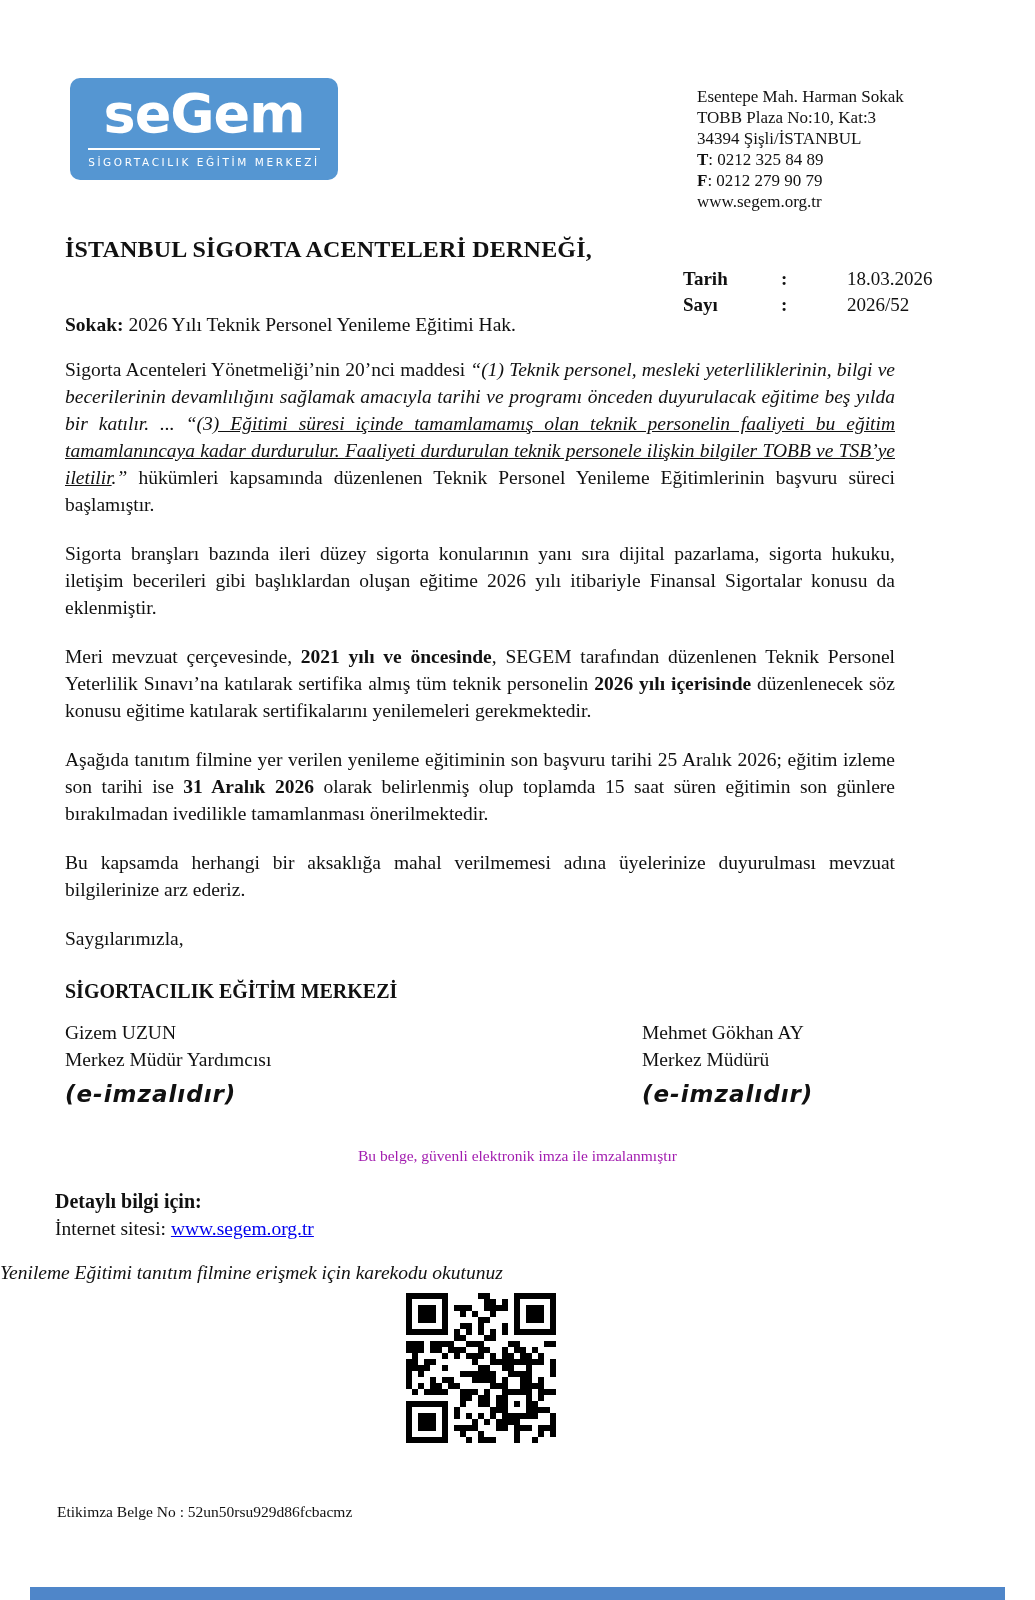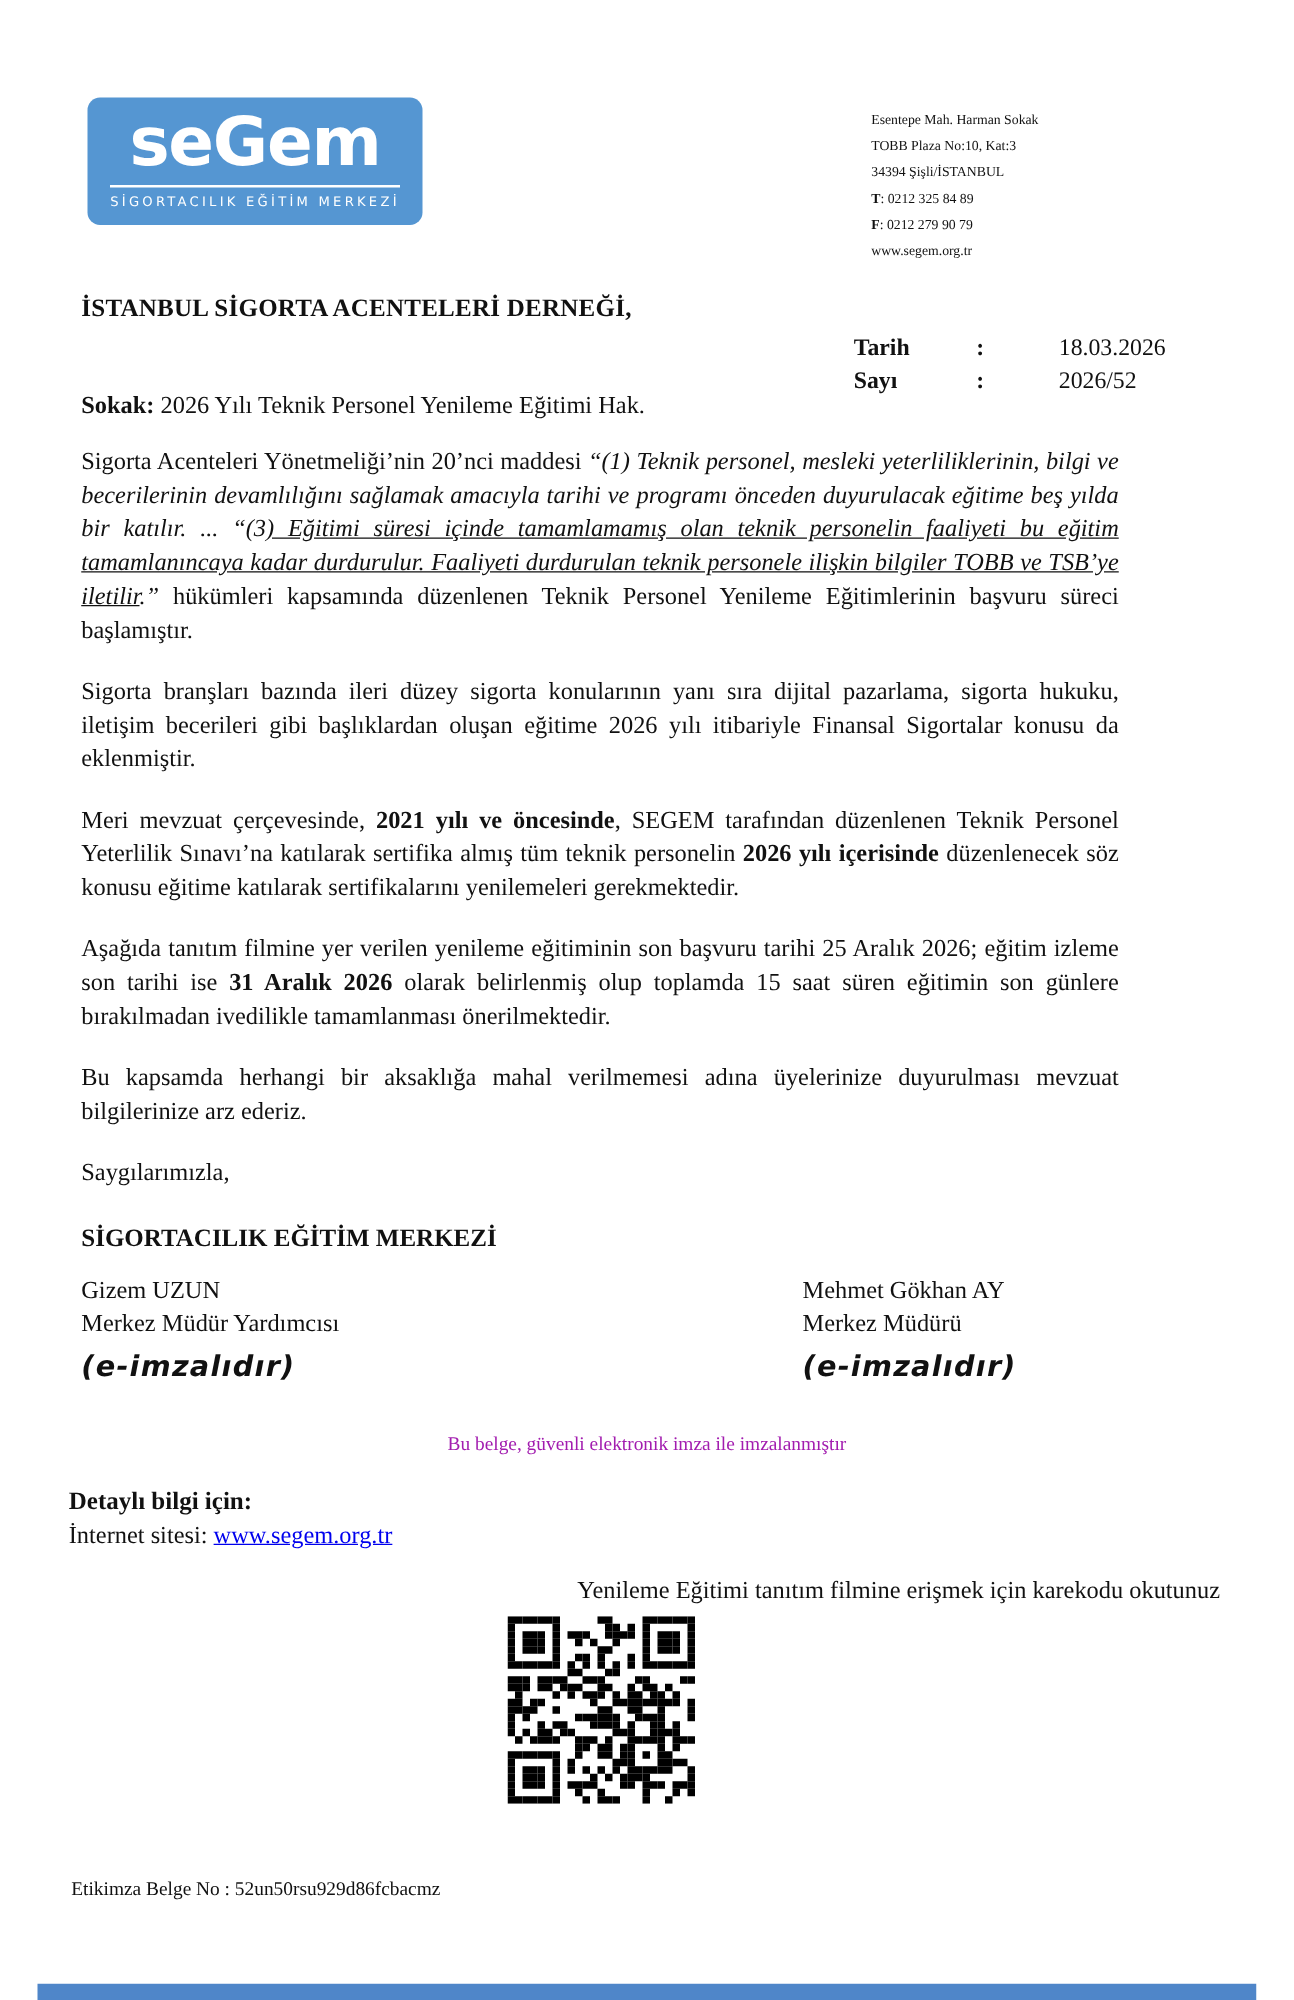--- a/index.html
+++ b/index.html
@@ -12,24 +12,24 @@
     position:absolute;left:70px;top:78px;width:268px;height:102px;
     border-radius:10px;display:flex;flex-direction:column;align-items:center;justify-content:center;
     font-family:"DejaVu Sans","Liberation Sans",sans-serif;
   }
   .logo-brand{color:#fff;font-weight:bold;font-size:54px;line-height:1;letter-spacing:-1px;margin-top:-4px;}
   .logo-tagline{
     color:#fff;font-size:10.5px;letter-spacing:2.6px;margin-top:7px;padding-top:6px;
     border-top:2px solid #ffffff;white-space:nowrap;
   }
   
-  .addr{position:absolute;left:697px;top:86px;font-size:11px;line-height:21px;}
+  .addr{position:absolute;left:697px;top:86px;font-size:17px;line-height:21px;}
   .addr .b{font-weight:bold;}
   
-  .recipient{position:absolute;left:65px;top:236px;font-size:20px;font-weight:bold;letter-spacing:.2px;}
+  .recipient{position:absolute;left:65px;top:236px;font-size:24px;font-weight:bold;letter-spacing:.2px;}
   
   .meta{position:absolute;left:683px;top:266px;font-size:19px;line-height:26px;}
   .meta-row{display:flex;gap:36px;}
   .meta-label{font-weight:bold;width:62px;}
   .meta-colon{font-weight:bold;width:30px;}
   
   .subject{position:absolute;left:65px;top:314px;font-size:19.5px;}
   .subject .b{font-weight:bold;}
   
   .letter-body{position:absolute;left:65px;top:356px;width:830px;font-size:19.5px;line-height:27px;}
@@ -46,21 +46,21 @@
     margin-top:8px;font-size:23px;font-style:italic;font-weight:600;letter-spacing:1px;
     font-family:cursive,"DejaVu Sans",sans-serif;
   }
   
   .esign-notice{position:absolute;left:0;top:1147px;width:100%;text-align:center;color:#e8232e;font-size:15.5px;}
   
   .details{position:absolute;left:55px;top:1188px;font-size:19.5px;line-height:27px;}
   .details-heading{font-weight:bold;font-size:20px;}
   .link{color:#0000ee;text-decoration:underline;cursor:pointer;}
   
-  .qr-caption{position:absolute;left:0;top:1262px;width:976px;text-align:right;font-size:19.5px;}
+  .qr-caption{position:absolute;left:0;top:1262px;width:976px;text-align:left;font-size:19.5px;font-style:italic;}
   .qr{position:absolute;left:406px;top:1293px;width:150px;height:150px;}
   
   .footer{position:absolute;left:57px;top:1503px;font-size:15.5px;}
   .bottom-bar{position:absolute;left:30px;right:30px;bottom:0;height:13px;}
 </style>
 </head>
 <body>
 
 <div class="page">
 

